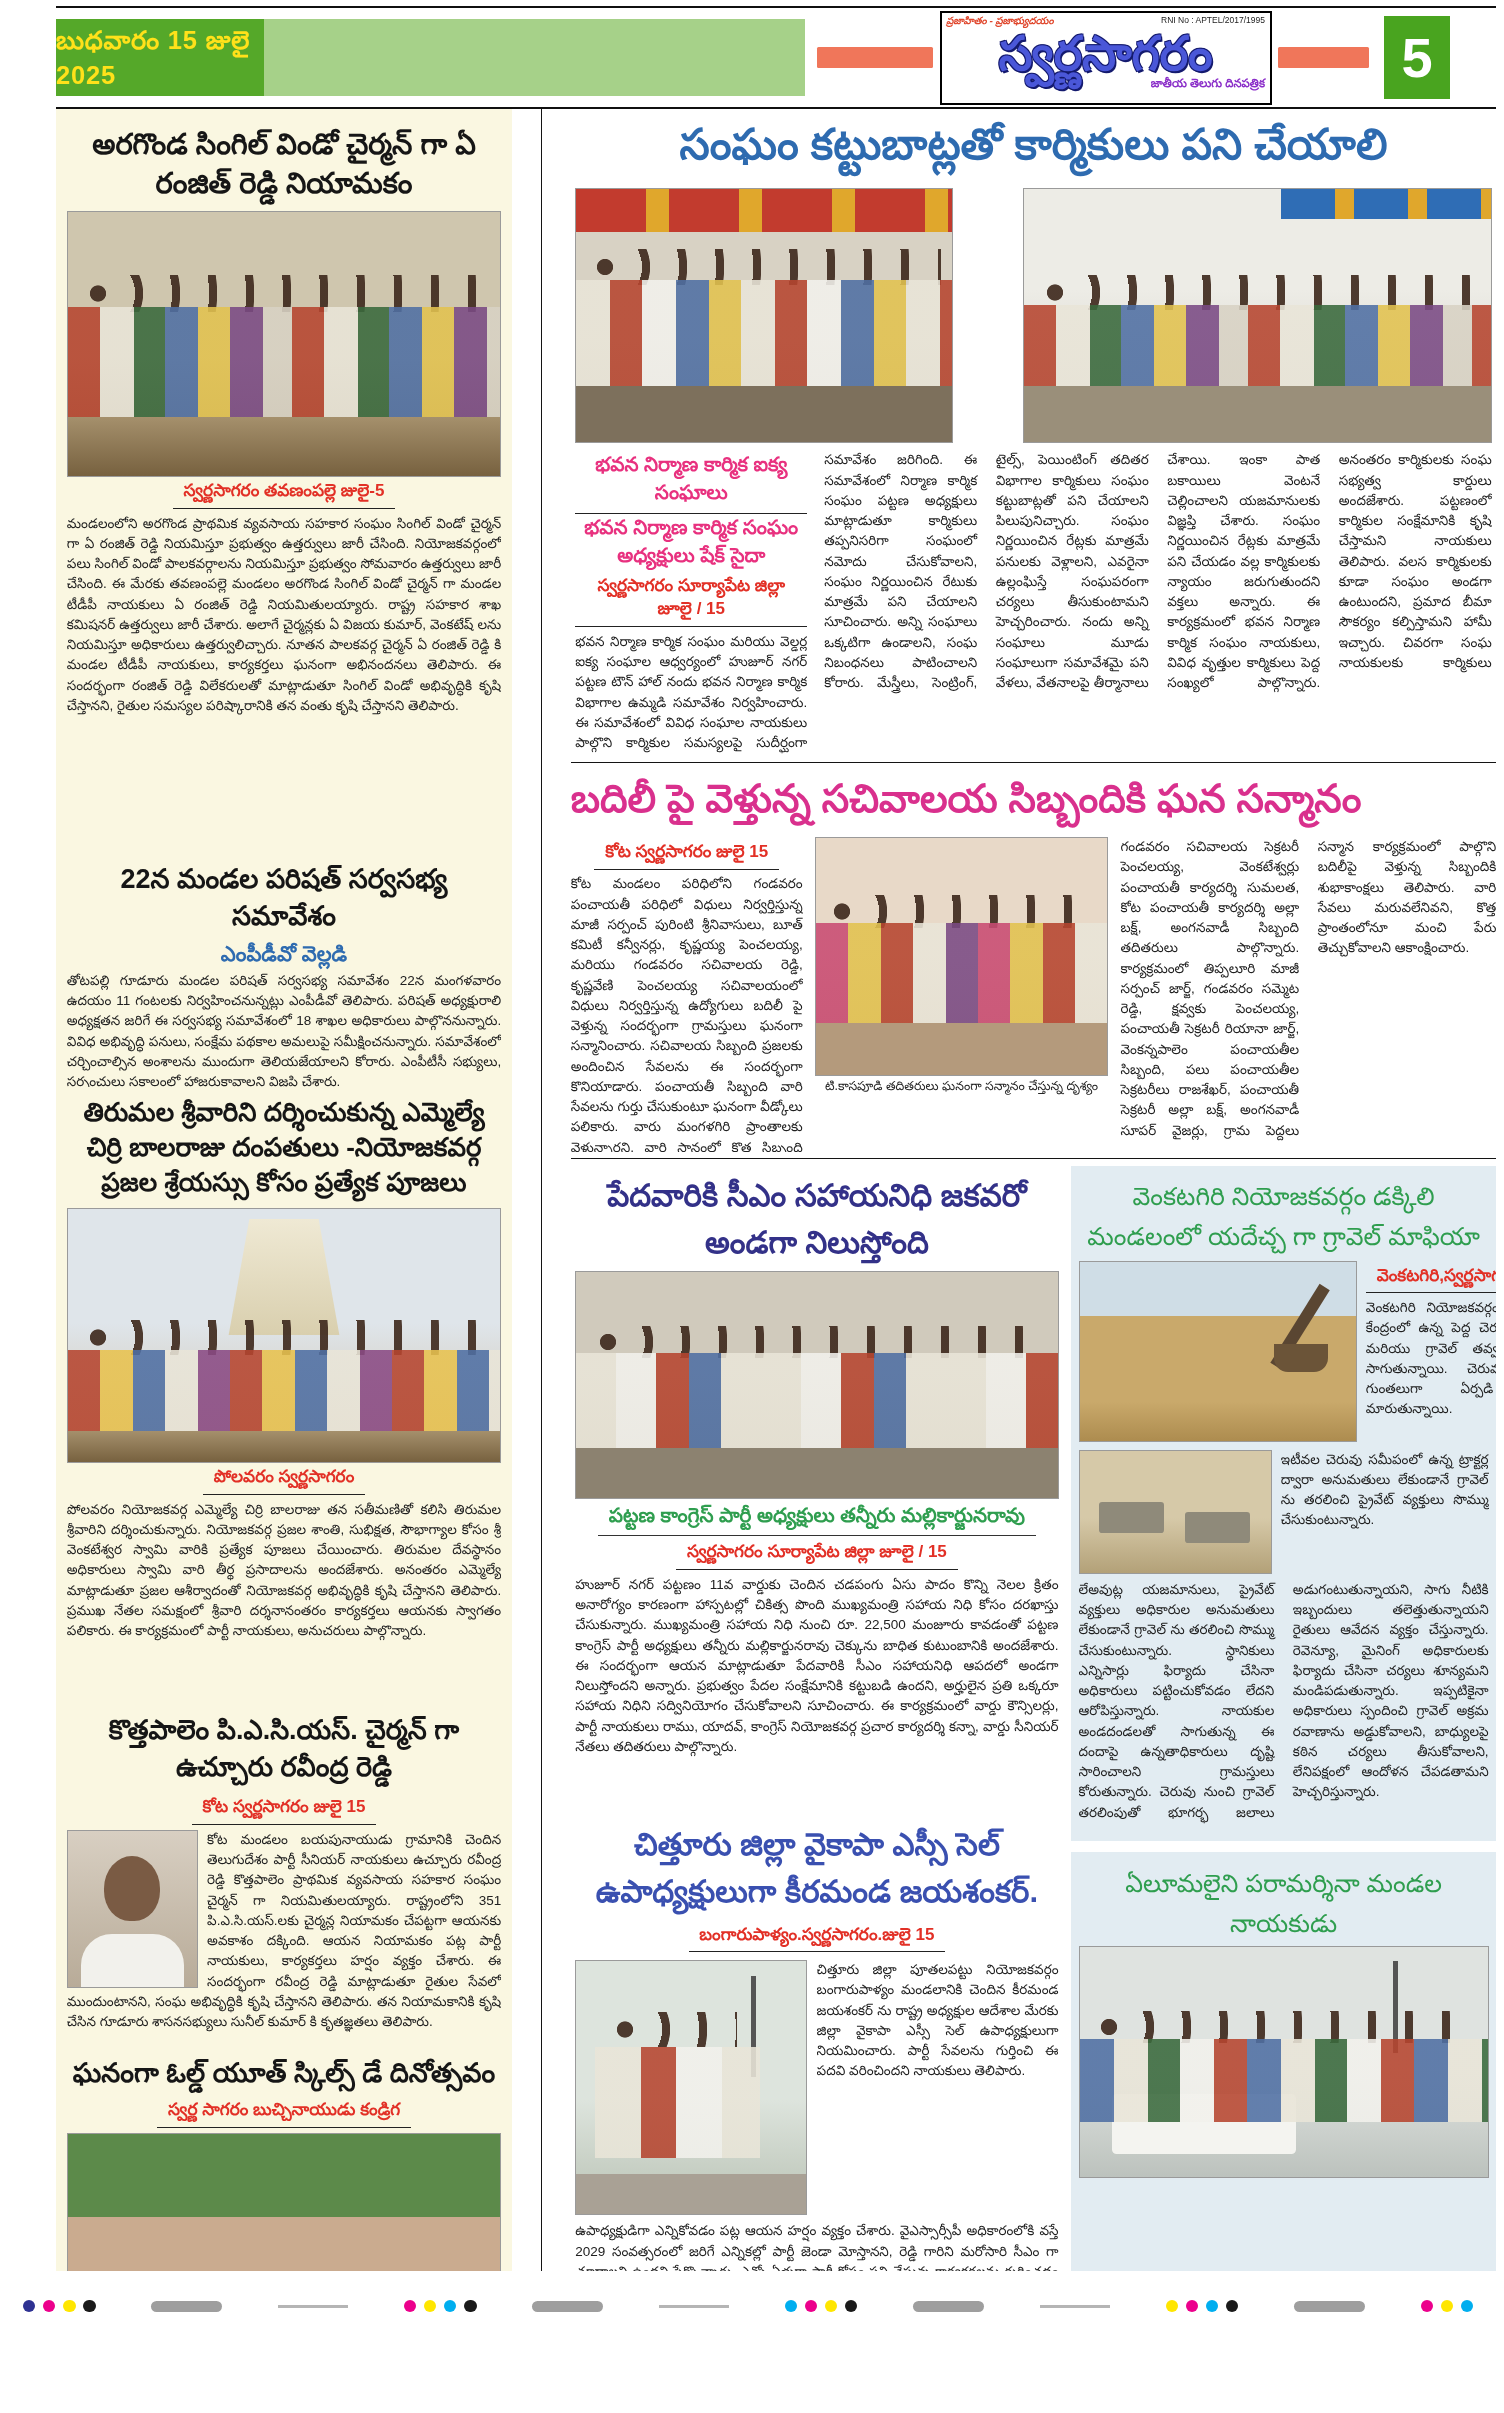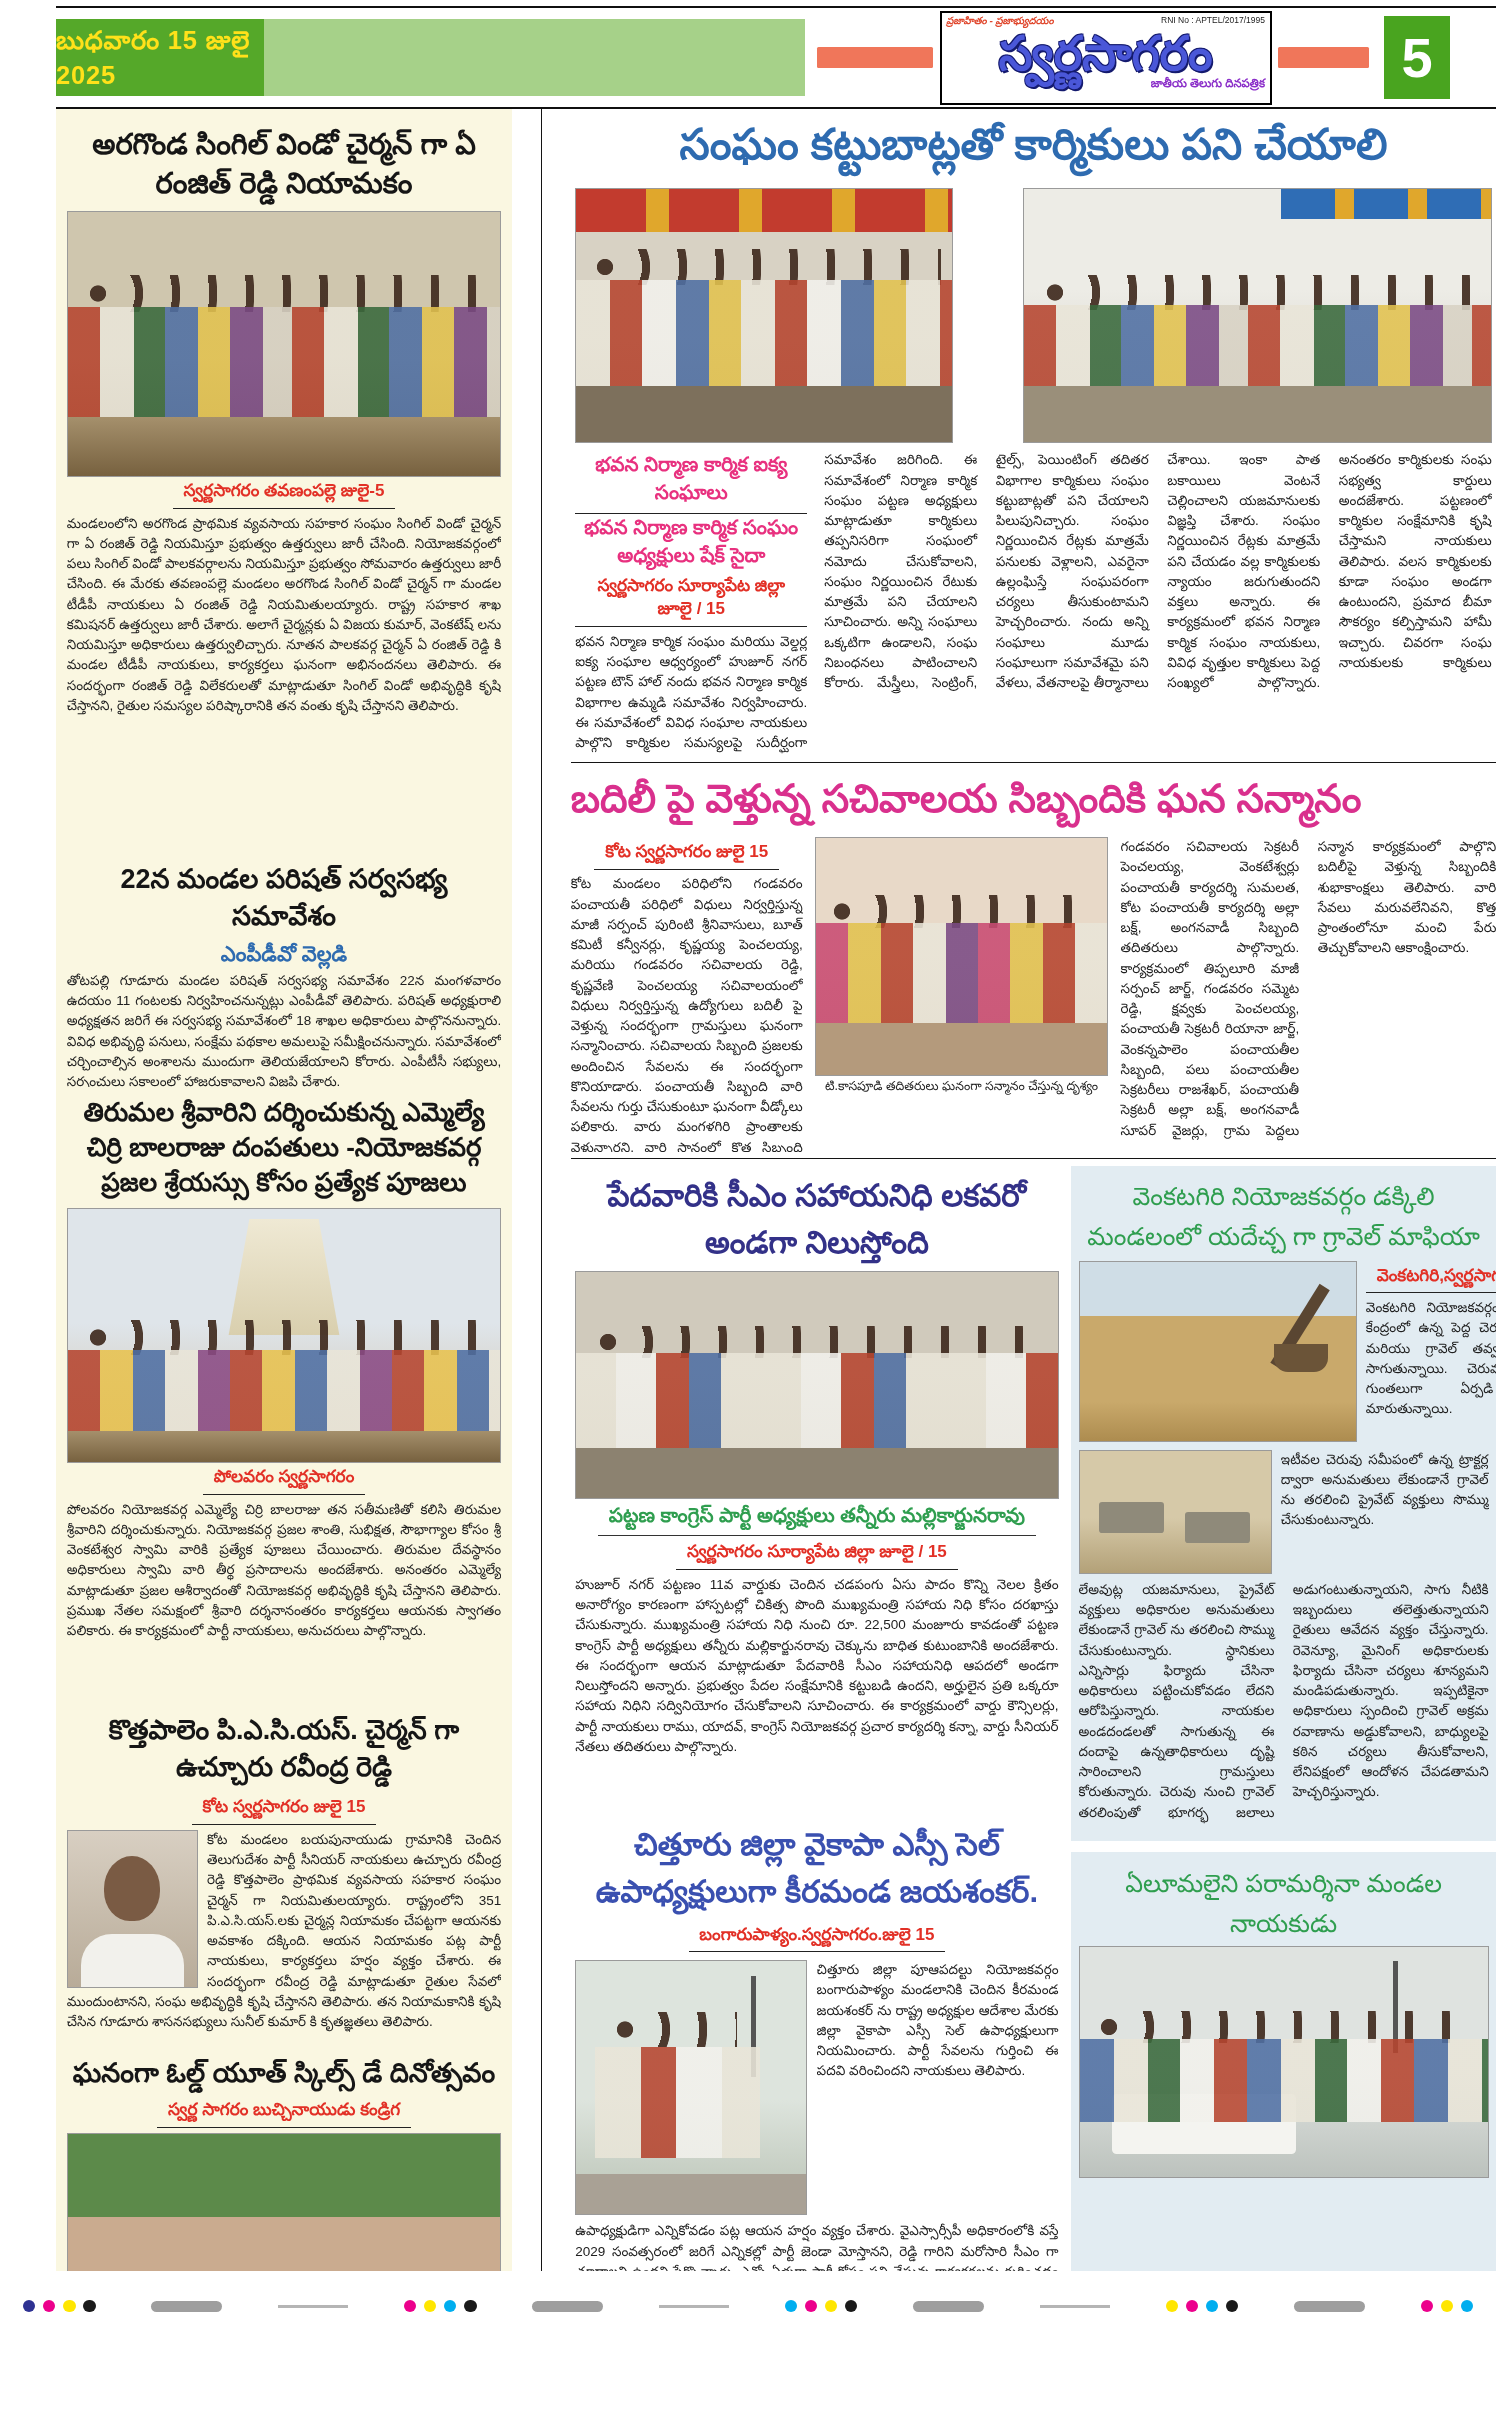--- a/index.html
+++ b/index.html
@@ -247,42 +247,42 @@
           <p class="body-txt cols-2" style="flex:1;height:309px;overflow:hidden;">గండవరం సచివాలయ సెక్రటరీ పెంచలయ్య, వెంకటేశ్వర్లు పంచాయతీ కార్యదర్శి సుమలత, కోట పంచాయతీ కార్యదర్శి అల్లా బక్ష్, అంగనవాడీ సిబ్బంది తదితరులు పాల్గొన్నారు. కార్యక్రమంలో తిప్పలూరి మాజీ సర్పంచ్ జార్జ్, గండవరం సమ్మెట రెడ్డి, క్షవ్వకు పెంచలయ్య, పంచాయతీ సెక్రటరీ రియానా జార్జ్, వెంకన్నపాలెం పంచాయతీల సిబ్బంది, పలు పంచాయతీల సెక్రటరీలు రాజశేఖర్, పంచాయతీ సెక్రటరీ అల్లా బక్ష్, అంగనవాడీ సూపర్ వైజర్లు, గ్రామ పెద్దలు సన్మాన కార్యక్రమంలో పాల్గొని బదిలీపై వెళ్తున్న సిబ్బందికి శుభాకాంక్షలు తెలిపారు. వారి సేవలు మరువలేనివని, కొత్త ప్రాంతంలోనూ మంచి పేరు తెచ్చుకోవాలని ఆకాంక్షించారు.</p>
         </div>
       </article>
 
       <div class="h-rule"></div>
 
       <div class="bottom-row">
 
         <div class="center-col">
           <article>
-            <h2 class="head-navy">పేదవారికి సీఎం సహాయనిధి లకవరో అండగా నిలుస్తోంది</h2>
+            <h2 class="head-navy">పేదవారికి సీఎం సహాయనిధి జకవరో అండగా నిలుస్తోంది</h2>
             <div class="photo ph-street" style="height:228px;">
               <div class="heads"></div>
               <div class="torsos" style="background:repeating-linear-gradient(90deg,#e9e5d8 0 40px,#f2f1ec 40px 80px,#b6452f 80px 113px,#4f6fa3 113px 145px,#e9e5d8 145px 185px);"></div>
               <div class="floor" style="background:#8c8270;"></div>
             </div>
             <div class="dl-wrap"><span class="subhead-green rule-under" style="display:inline-block;border-color:#333;">పట్టణ కాంగ్రెస్ పార్టీ అధ్యక్షులు తన్నీరు మల్లికార్జునరావు</span></div>
             <div class="dl-wrap"><span class="dateline rule-under">స్వర్ణసాగరం సూర్యాపేట జిల్లా జూలై / 15</span></div>
             <p class="body-txt" style="height:232px;overflow:hidden;">హుజూర్ నగర్ పట్టణం 11వ వార్డుకు చెందిన చడపంగు ఏసు పాదం కొన్ని నెలల క్రితం అనారోగ్యం కారణంగా హాస్పటల్లో చికిత్స పొంది ముఖ్యమంత్రి సహాయ నిధి కోసం దరఖాస్తు చేసుకున్నారు. ముఖ్యమంత్రి సహాయ నిధి నుంచి రూ. 22,500 మంజూరు కావడంతో పట్టణ కాంగ్రెస్ పార్టీ అధ్యక్షులు తన్నీరు మల్లికార్జునరావు చెక్కును బాధిత కుటుంబానికి అందజేశారు. ఈ సందర్భంగా ఆయన మాట్లాడుతూ పేదవారికి సీఎం సహాయనిధి ఆపదలో అండగా నిలుస్తోందని అన్నారు. ప్రభుత్వం పేదల సంక్షేమానికి కట్టుబడి ఉందని, అర్హులైన ప్రతి ఒక్కరూ సహాయ నిధిని సద్వినియోగం చేసుకోవాలని సూచించారు. ఈ కార్యక్రమంలో వార్డు కౌన్సిలర్లు, పార్టీ నాయకులు రాము, యాదవ్, కాంగ్రెస్ నియోజకవర్గ ప్రచార కార్యదర్శి కన్నా, వార్డు సీనియర్ నేతలు తదితరులు పాల్గొన్నారు.</p>
           </article>
 
           <article style="margin-top:10.8px;">
             <h2 class="head-bluev">చిత్తూరు జిల్లా వైకాపా ఎస్సీ సెల్ ఉపాధ్యక్షులుగా కీరమండ జయశంకర్.</h2>
             <div class="dl-wrap"><span class="dateline rule-under">బంగారుపాళ్యం.స్వర్ణసాగరం.జులై 15</span></div>
             <div class="c2-row">
               <div class="photo ph-bouquet" style="width:232px;height:255px;flex:none;">
                 <div class="fanpole"></div>
                 <div class="heads" style="left:14%;right:30%;top:20%;"></div>
                 <div class="torsos" style="left:8%;right:20%;top:34%;background:repeating-linear-gradient(90deg,#e9e5d8 0 46px,#b6452f 46px 81px,#f2f1ec 81px 127px);"></div>
                 <div class="floor" style="background:#a9a195;height:16%;"></div>
               </div>
-              <p class="body-txt" style="flex:1;height:255px;overflow:hidden;">చిత్తూరు జిల్లా పూఆపదల్టు నియోజకవర్గం బంగారుపాళ్యం మండలానికి చెందిన కీరమండ జయశంకర్ ను రాష్ట్ర అధ్యక్షుల ఆదేశాల మేరకు జిల్లా వైకాపా ఎస్సీ సెల్ ఉపాధ్యక్షులుగా నియమించారు. పార్టీ సేవలను గుర్తించి ఈ పదవి వరించిందని నాయకులు తెలిపారు.</p>
+              <p class="body-txt" style="flex:1;height:255px;overflow:hidden;">చిత్తూరు జిల్లా పూతలపట్టు నియోజకవర్గం బంగారుపాళ్యం మండలానికి చెందిన కీరమండ జయశంకర్ ను రాష్ట్ర అధ్యక్షుల ఆదేశాల మేరకు జిల్లా వైకాపా ఎస్సీ సెల్ ఉపాధ్యక్షులుగా నియమించారు. పార్టీ సేవలను గుర్తించి ఈ పదవి వరించిందని నాయకులు తెలిపారు.</p>
             </div>
             <p class="body-txt" style="height:162px;overflow:hidden;margin-top:6.2px;">ఉపాధ్యక్షుడిగా ఎన్నికోవడం పట్ల ఆయన హర్షం వ్యక్తం చేశారు. వైఎస్సార్సీపీ అధికారంలోకి వస్తే 2029 సంవత్సరంలో జరిగే ఎన్నికల్లో పార్టీ జెండా మోస్తానని, రెడ్డి గారిని మరోసారి సీఎం గా చూడాలని ఉందని పేర్కొన్నారు. ఎన్నో ఏళ్లుగా పార్టీ కోసం పని చేస్తున్న కార్యకర్తలను గుర్తించడం సంతోషంగా ఉందని అన్నారు. పార్టీ కార్యక్రమాలను ప్రజల్లోకి తీసుకెళ్తానని, నియోజకవర్గ నాయకుల సహకారంతో పార్టీని బలోపేతం చేస్తానని తెలిపారు. ఈ కార్యక్రమంలో మండల పార్టీ నాయకులు, కార్యకర్తలు పాల్గొని ఆయనను అభినందించి శుభాకాంక్షలు తెలిపారు.</p>
           </article>
         </div>
 
         <div class="right-col">
           <article class="tinted">
             <h2 class="head-green">వెంకటగిరి నియోజకవర్గం డక్కిలి మండలంలో యదేచ్చ గా గ్రావెల్ మాఫియా</h2>
             <div class="r1-row">
               <div class="photo ph-gravel" style="width:278px;height:181px;flex:none;">

